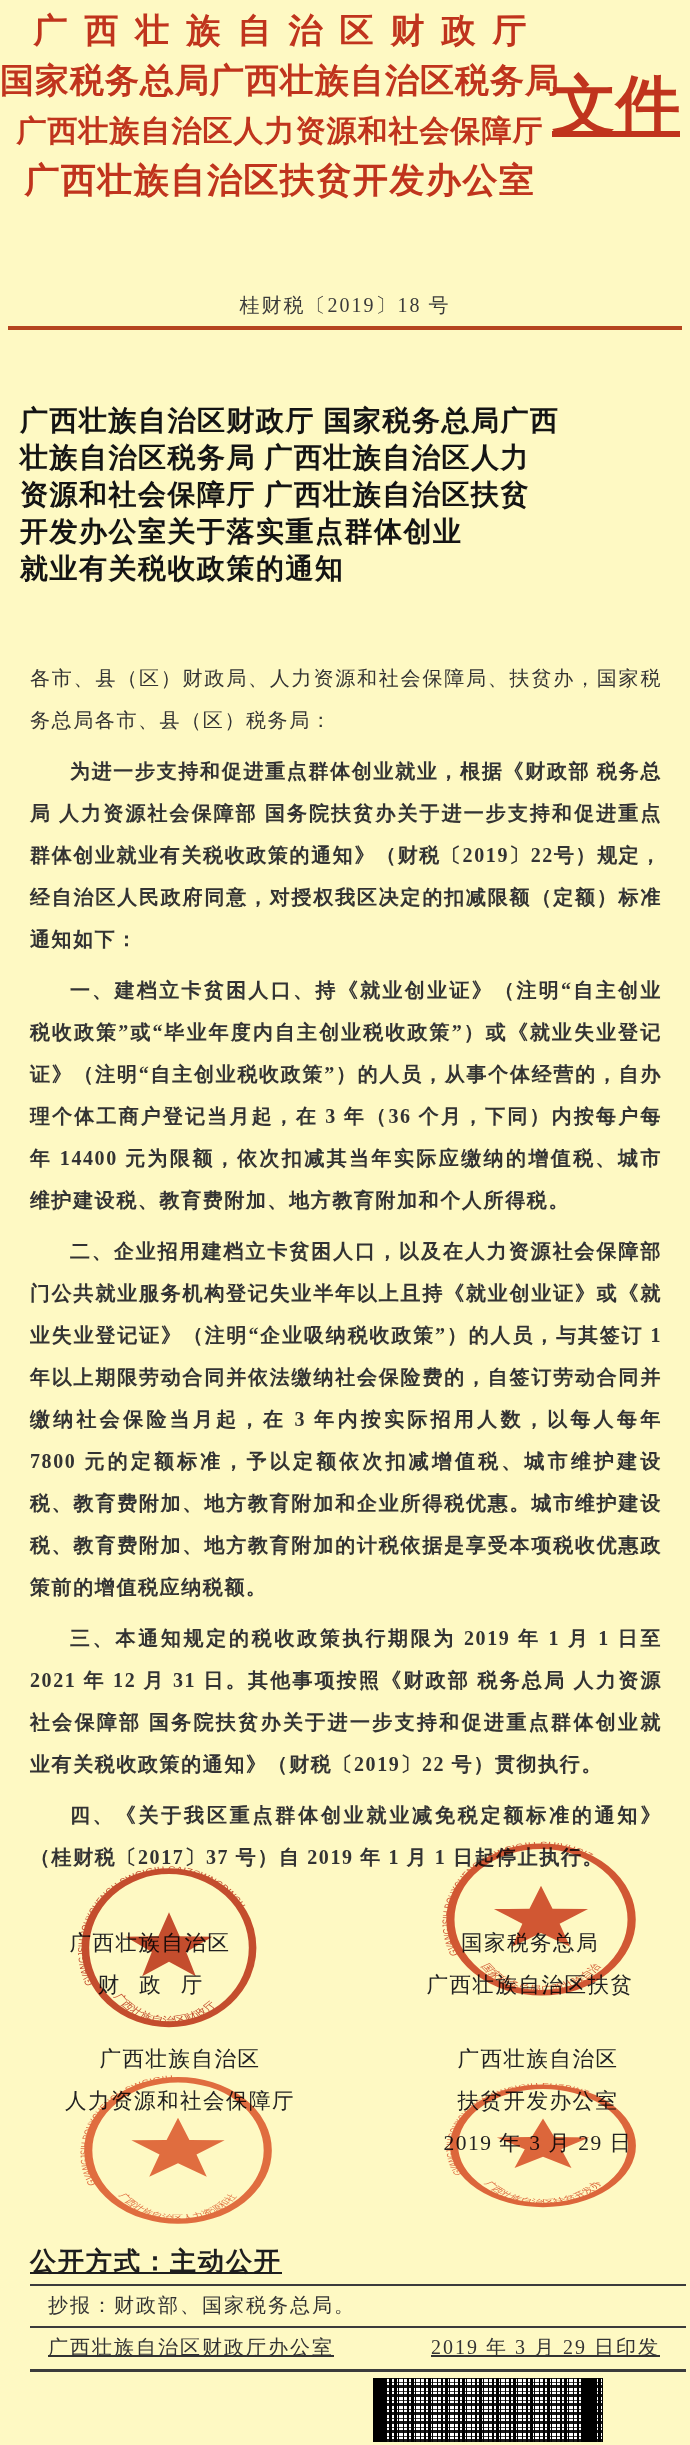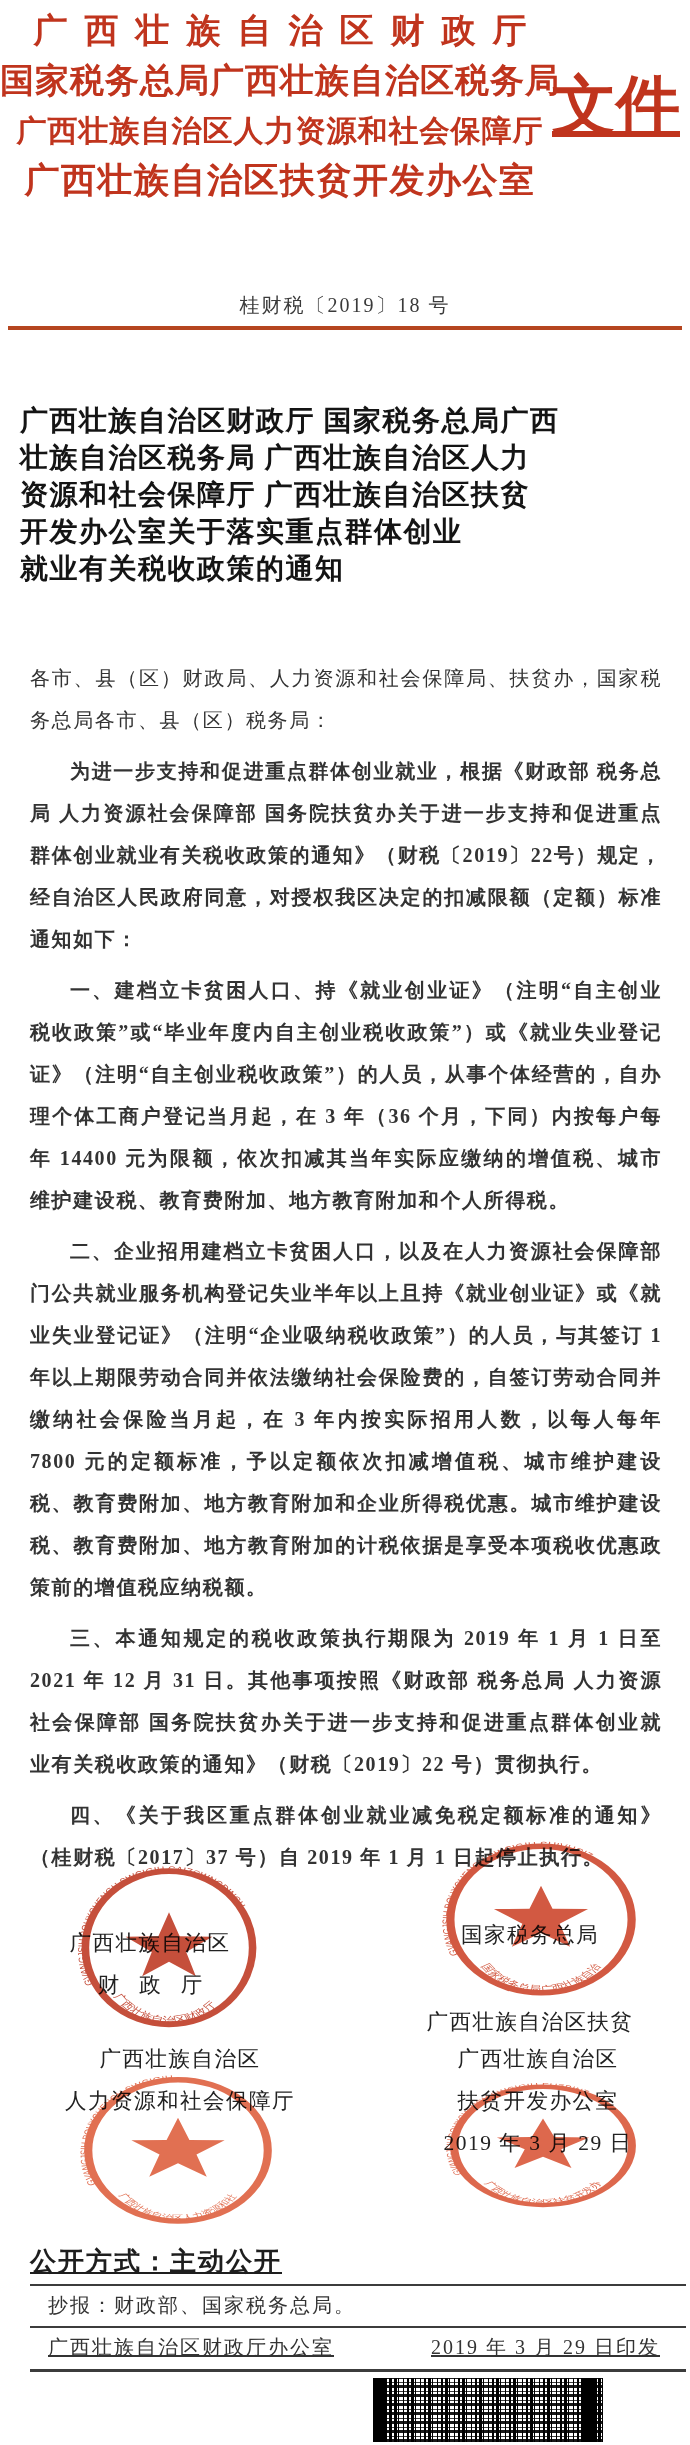--- a/index.html
+++ b/index.html
@@ -1,18 +1,18 @@
 <!DOCTYPE html>
 <html><head>
 <meta charset="utf-8">
 <style>
   html,body{margin:0;padding:0;background:#e9e9e9;}
   .page{
     position:relative;width:690px;height:2445px;margin:0 auto;
-    background:#ffffff;overflow:hidden;
+    background:#fef9c3;overflow:hidden;
     font-family:"Liberation Serif","DejaVu Serif",serif;
     color:#2d2d2d;
   }
   
   .lh{position:absolute;left:0;top:6px;width:560px;text-align:center;color:#c0341d;font-weight:bold;}
   .lh div{line-height:50px;white-space:nowrap;}
   .hl1{font-size:34px;letter-spacing:17px;text-indent:17px;}
   .hl2{font-size:34px;letter-spacing:1px;}
   .hl3{font-size:30px;letter-spacing:1px;}
   .hl4{font-size:35px;letter-spacing:1.5px;}
@@ -24,21 +24,21 @@
   .title div{font-size:28px;line-height:37px;letter-spacing:1.5px;white-space:nowrap;}
   
   .body{position:absolute;left:21px;top:648px;width:650px;}
   .body p{margin:9px;font-size:20px;line-height:42px;letter-spacing:1.6px;text-align:justify;text-justify:inter-ideograph;color:#333;}
   .body p.ind{text-indent:2em;font-weight:bold;}
   
   .sig{position:absolute;left:0;top:1790px;width:690px;height:460px;}
   .sig-text{position:absolute;display:flex;flex-direction:column;align-items:center;color:#222;}
   .sig-text div{font-size:21.5px;line-height:42px;letter-spacing:1.5px;white-space:nowrap;}
   .r1l{left:40px;width:220px;top:132px;}
-  .r1r{left:420px;width:220px;top:124px;gap:45px;}
+  .r1r{left:420px;width:220px;top:132px;}
   .r2l{left:60px;width:240px;top:248px;}
   .r2r{left:428px;width:220px;top:248px;}
   .spread{letter-spacing:20px !important;text-indent:20px;}
   .seal{position:absolute;mix-blend-mode:multiply;opacity:.88;}
   .s1{left:74px;top:62px;width:190px;height:184px;color:#bd3620;}
   .s2{left:438px;top:38px;width:206px;height:176px;color:#cc4227;}
   .s3{left:76px;top:272px;width:204px;height:170px;color:#dd5c3a;}
   .s4{left:442px;top:282px;width:202px;height:142px;color:#d95334;}
   .seal svg{width:100%;height:100%;display:block;}
   .seal text{fill:currentColor;font-family:"Liberation Sans","DejaVu Sans",sans-serif;}

